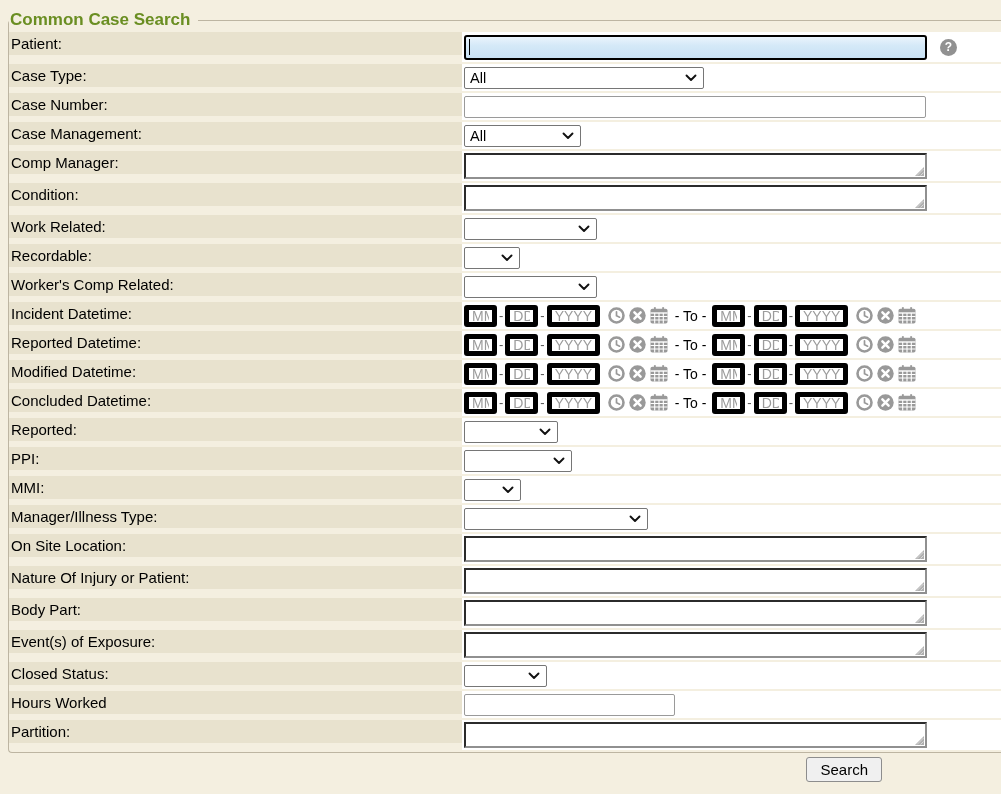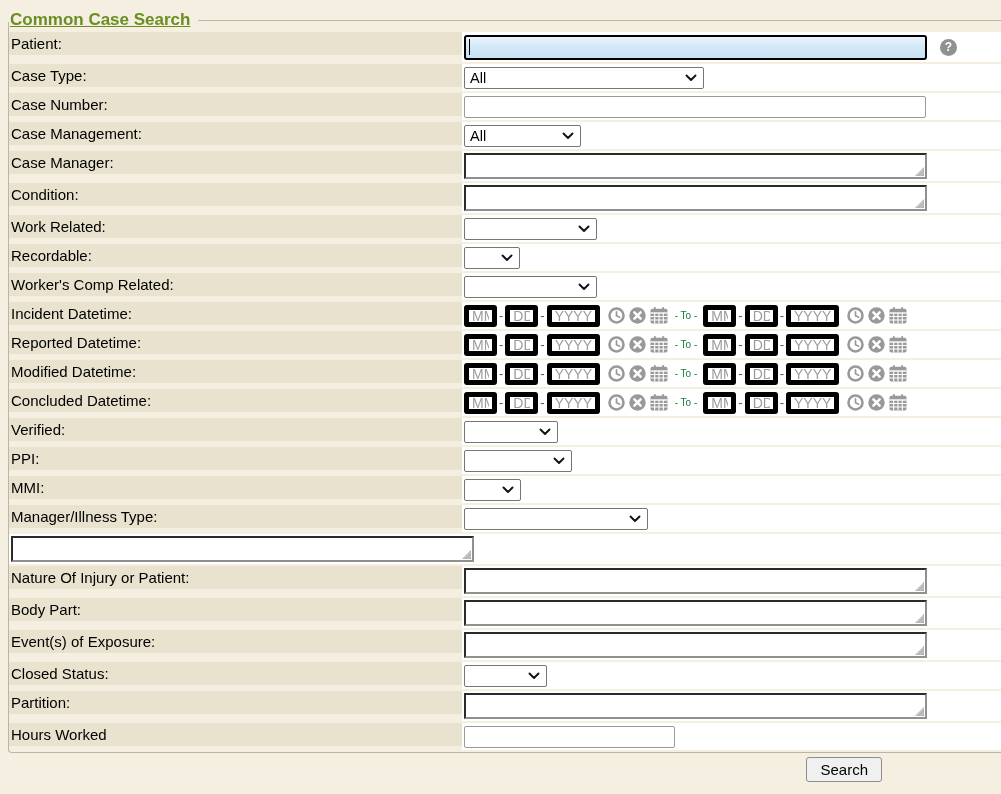--- a/index.html
+++ b/index.html
@@ -12,21 +12,21 @@
   }
   .panel {
     margin:10px 0 0 8px;
     border:1px solid #bdb5a2;
     border-right:none;
     border-radius:4px 0 0 4px;
     padding:0 0 0 0;
   }
   .panel legend, .legend {
     font-size:17px; font-weight:bold; color:#6a8e22;
-    padding:0 8px 0 1px; margin-left:0;text-decoration:underline;
+    padding:0 8px 0 1px; margin-left:0;
   }
   .rows { padding-top:2px; }
   .row { display:flex; align-items:flex-start; margin-bottom:2px; }
   .label-cell {
     width:453px; min-width:453px;
     background:#e8e2ce;
     display:flex; align-items:center;
     padding:3px 4px 3px 2px;
   }
   .field-cell {
@@ -86,21 +86,21 @@
     height:22px; border:5px solid #000000; border-radius:3px;
     font:14px "Liberation Sans",sans-serif; padding:1px 3px;
     background:#fff; outline:none;
   }
   .di::placeholder { color:#9b9b9b; opacity:1; }
   .di-m, .di-d { width:33px; }
   .di-y { width:53px; }
   .hy { color:#555; margin:0 2px; font-size:13px; }
   .dicons { display:flex; align-items:center; gap:4px; margin-left:8px; }
   .dicons svg { display:block; cursor:pointer; }
-  .to-label { color:#15803d; font-size:10px; margin:0 6px 0 7px; white-space:pre; }
+  .to-label { color:#000000; font-size:14px; margin:0 6px 0 7px; white-space:pre; }
   .footer {
     height:32px; background:#f4efe0;
     display:flex; align-items:center; justify-content:flex-end;
     padding-right:119px;
   }
   .search-btn {
     font:15px "Liberation Sans",sans-serif;
     background:#f0f0f0; border:1px solid #8d8d8d; border-radius:3px;
     padding:3px 13px; cursor:pointer; color:#000;
   }
@@ -142,21 +142,21 @@
         <div class="field-cell">
           <div class="sel">
             <span class="sel-val">All</span>
             <svg width="12" height="8" viewBox="0 0 12 8">
               <path d="M1.5 1.5 L6 6 L10.5 1.5" fill="none" stroke="#111" stroke-width="1.9" stroke-linecap="round" stroke-linejoin="round"></path>
             </svg>
           </div>
         </div>
       </div>
       <div class="row row-case-manager">
-        <div class="label-cell">Case Manager:</div>
+        <div class="label-cell">Comp Manager:</div>
         <div class="field-cell">
           <div class="ta">
             <span class="grip"><svg width="9" height="9" viewBox="0 0 9 9">
                 <polygon points="9,0 9,9 0,9" fill="#b0b0b0"></polygon>
                 <path d="M8.5 2 L2 8.5 M8.5 5.5 L5.5 8.5" stroke="#d9d9d9" stroke-width="1"></path>
               </svg></span>
           </div>
         </div>
       </div>
       <div class="row row-condition">
@@ -429,21 +429,21 @@
                 <rect x="2.8" y="-0.4" width="1" height="2" fill="#fff"></rect>
                 <rect x="14.2" y="-0.4" width="1" height="2" fill="#fff"></rect>
                 <path d="M0.5 6 H17.5" stroke="#fff" stroke-width="1.4"></path>
                 <path d="M0.5 9.5 H17.5 M0.5 13 H17.5 M4.7 6 V16.5 M9 6 V16.5 M13.3 6 V16.5" stroke="#fff" stroke-width="1.1"></path>
               </svg>
             </span>
           </span>
         </div>
       </div>
       <div class="row row-verified">
-        <div class="label-cell">Verified:</div>
+        <div class="label-cell">Reported:</div>
         <div class="field-cell">
           <div class="sel">
             <span class="sel-val"></span>
             <svg width="12" height="8" viewBox="0 0 12 8">
               <path d="M1.5 1.5 L6 6 L10.5 1.5" fill="none" stroke="#111" stroke-width="1.9" stroke-linecap="round" stroke-linejoin="round"></path>
             </svg>
           </div>
         </div>
       </div>
       <div class="row row-ppi">
@@ -473,20 +473,21 @@
         <div class="field-cell">
           <div class="sel">
             <span class="sel-val"></span>
             <svg width="12" height="8" viewBox="0 0 12 8">
               <path d="M1.5 1.5 L6 6 L10.5 1.5" fill="none" stroke="#111" stroke-width="1.9" stroke-linecap="round" stroke-linejoin="round"></path>
             </svg>
           </div>
         </div>
       </div>
       <div class="row row-on-site-location">
+        <div class="label-cell">On Site Location:</div>
         <div class="field-cell">
           <div class="ta">
             <span class="grip"><svg width="9" height="9" viewBox="0 0 9 9">
                 <polygon points="9,0 9,9 0,9" fill="#b0b0b0"></polygon>
                 <path d="M8.5 2 L2 8.5 M8.5 5.5 L5.5 8.5" stroke="#d9d9d9" stroke-width="1"></path>
               </svg></span>
           </div>
         </div>
       </div>
       <div class="row row-nature-of-injury">
@@ -526,35 +527,35 @@
         <div class="label-cell">Closed Status:</div>
         <div class="field-cell">
           <div class="sel">
             <span class="sel-val"></span>
             <svg width="12" height="8" viewBox="0 0 12 8">
               <path d="M1.5 1.5 L6 6 L10.5 1.5" fill="none" stroke="#111" stroke-width="1.9" stroke-linecap="round" stroke-linejoin="round"></path>
             </svg>
           </div>
         </div>
       </div>
+      <div class="row row-hours-worked">
+        <div class="label-cell">Hours Worked</div>
+        <div class="field-cell">
+          <input class="ti" value="" style="">
+        </div>
+      </div>
       <div class="row row-partition">
         <div class="label-cell">Partition:</div>
         <div class="field-cell">
           <div class="ta">
             <span class="grip"><svg width="9" height="9" viewBox="0 0 9 9">
                 <polygon points="9,0 9,9 0,9" fill="#b0b0b0"></polygon>
                 <path d="M8.5 2 L2 8.5 M8.5 5.5 L5.5 8.5" stroke="#d9d9d9" stroke-width="1"></path>
               </svg></span>
           </div>
-        </div>
-      </div>
-      <div class="row row-hours-worked">
-        <div class="label-cell">Hours Worked</div>
-        <div class="field-cell">
-          <input class="ti" value="" style="">
         </div>
       </div>
     </div>
 </fieldset>
 
 <div class="footer">
   <button class="search-btn">Search</button>
 </div>
 
 </body></html>

